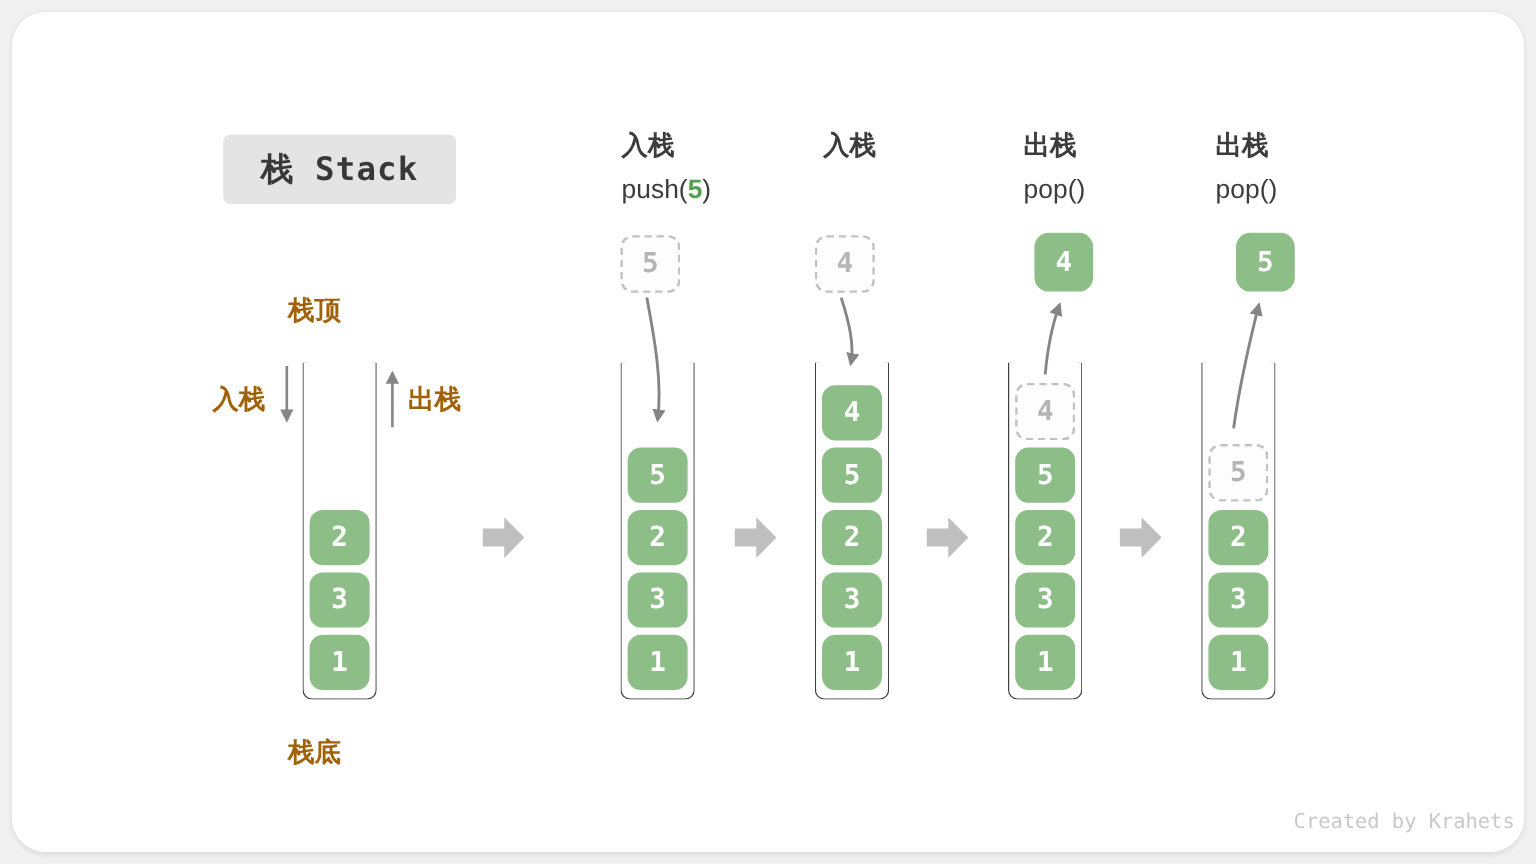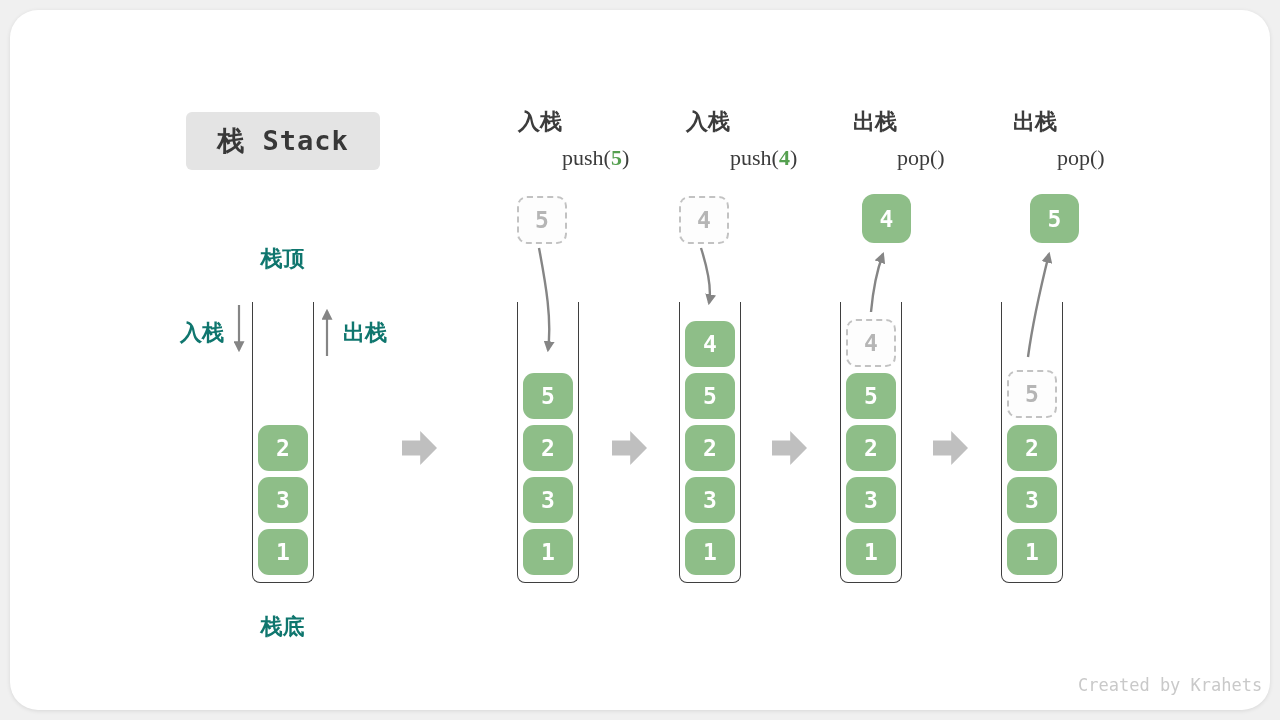--- a/index.html
+++ b/index.html
@@ -21,27 +21,27 @@
     display:flex; align-items:center; justify-content:center;
     font-family:"DejaVu Sans Mono", "DejaVu Sans", monospace;
     font-size:27px; font-weight:600; color:#383838; letter-spacing:1px;
   }
   .op { position:absolute; top:107px; width:160px; }
   .op-name {
     font-size:22px; font-weight:bold; color:#3c3c3c; line-height:30px;
   }
   .op-code {
     margin-top:6px;
-    font-family:Liberation Serif, serif;
-    font-size:22px; color:#3c3c3c; line-height:30px;margin-left:44px;
+    font-family:Liberation Sans, sans-serif;
+    font-size:22px; color:#3c3c3c; line-height:30px;
   }
   .op-code .arg { color:#55a050; font-weight:bold; }
   .lbl {
-    position:absolute; font-size:22px; font-weight:bold; color:#0f766e;
-    text-align:center;
+    position:absolute; font-size:22px; font-weight:bold; color:#a16207;
+    text-align:left;
   }
   .stackbox {
     position:absolute; top:302px; width:62px; height:281px;
     box-sizing:border-box;
     border-left:1.6px solid #3f3f3f;
     border-right:1.6px solid #3f3f3f;
     border-bottom:1.6px solid #3f3f3f;
     border-radius:0 0 8px 8px;
     background:transparent;
   }
@@ -88,21 +88,20 @@
   <div class="title-box">
     <span>栈 Stack</span>
   </div>
 
   <div class="op" style="left:518px">
     <div class="op-name">入栈</div>
     <div class="op-code"><span>push(</span><span class="arg">5</span><span>)</span></div>
   </div>
   <div class="op" style="left:686px">
     <div class="op-name">入栈</div>
-    <div class="op-code"><span>push(</span><span class="arg">4</span><span>)</span></div>
   </div>
   <div class="op" style="left:853px">
     <div class="op-name">出栈</div>
     <div class="op-code"><span>pop(</span><span class="arg"></span><span>)</span></div>
   </div>
   <div class="op" style="left:1013px">
     <div class="op-name">出栈</div>
     <div class="op-code"><span>pop(</span><span class="arg"></span><span>)</span></div>
   </div>
 

